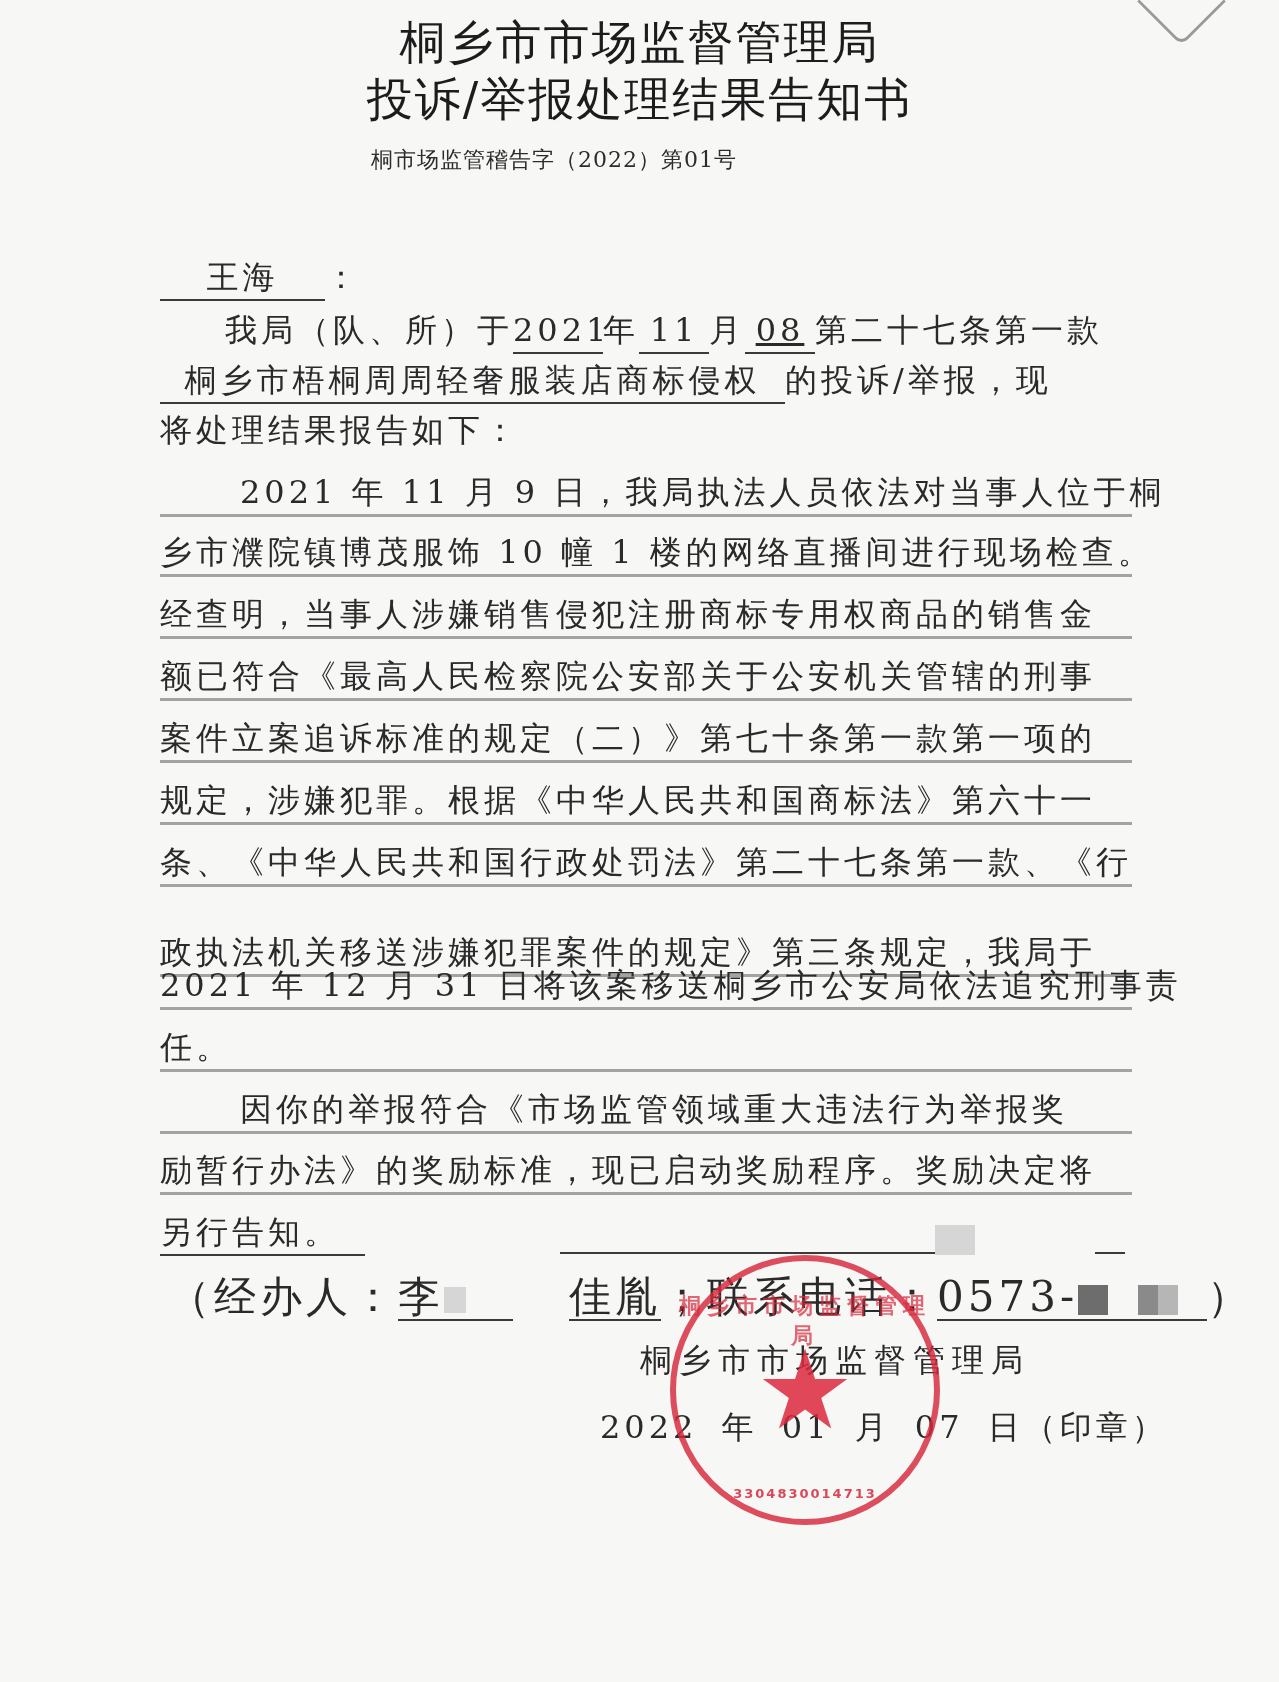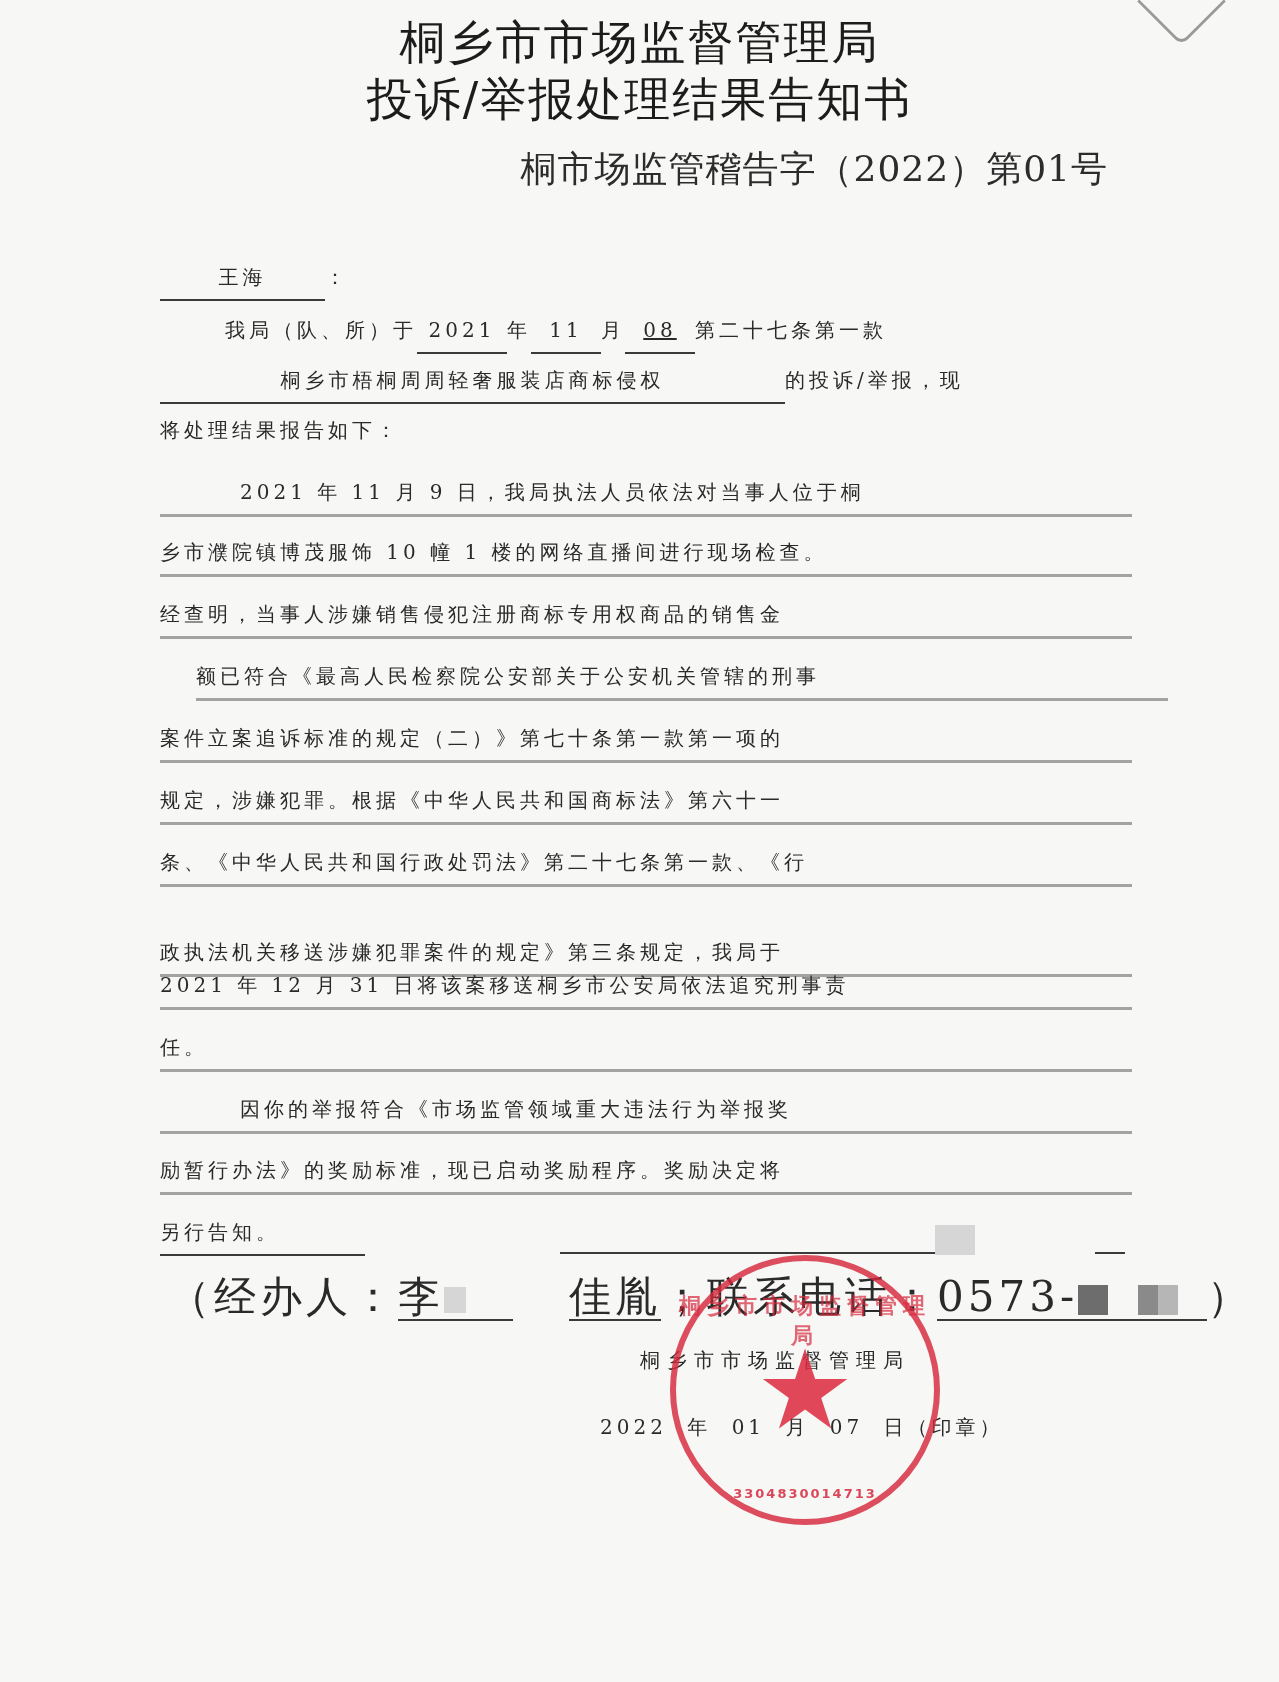--- a/index.html
+++ b/index.html
@@ -15,25 +15,25 @@
     border-bottom-right-radius:10px; transform:rotate(45deg);
   }
   .title1, .title2 {
     position:absolute; left:0; width:1279px; text-align:center;
     font-family:"DejaVu Sans","Liberation Sans",sans-serif;
     font-size:46px; color:#1c1c1c; letter-spacing:2px;
   }
   .title1 { top:12px; }
   .title2 { top:53px;margin-top:16px; }
   .docno {
-    position:absolute; left:0; width:1108px; text-align:right; top:145px;
-    font-size:36px; color:#2c2c2c; letter-spacing:1px;
+    position:absolute; left:0; width:1108px; text-align:center; top:145px;
+    font-size:22px; color:#2c2c2c; letter-spacing:1px;
   }
   .line {
-    position:absolute; left:160px; font-size:20px; letter-spacing:4px;
+    position:absolute; left:160px; font-size:32px; letter-spacing:4px;
     white-space:nowrap; height:44px; line-height:44px;
   }
   .full-ul { width:972px; border-bottom:3px solid #a3a3a3; }
   .blank-ul { display:inline-block; border-bottom:2px solid #3a3a3a; text-align:center; }
   .redact { display:inline-block; background:#d0d0d0; opacity:.85; vertical-align:middle; }
   .redact.dark { background:#555; }
   .stamp {
     position:absolute; left:670px; top:1255px; width:270px; height:270px;
     border:6px solid rgba(214,40,60,0.82); border-radius:50%;
     box-sizing:border-box;
@@ -70,21 +70,21 @@
   <span>我局（队、所）于</span><span class="blank-ul" style="width:90px;">2021</span><span>年</span><span class="blank-ul" style="width:70px;">11</span><span>月</span><span class="blank-ul" style="width:70px;text-decoration:underline;">08</span><span>第二十七条第一款</span>
 </div>
 <div class="line" style="top:358px;">
   <span class="blank-ul" style="width:625px;">桐乡市梧桐周周轻奢服装店商标侵权</span><span>的投诉/举报，现</span>
 </div>
 <div class="line" style="top:408px;">将处理结果报告如下：</div>
 
 <div class="line full-ul" style="top:470px; text-indent:80px;">2021 年 11 月 9 日，我局执法人员依法对当事人位于桐</div>
 <div class="line full-ul" style="top:530px;">乡市濮院镇博茂服饰 10 幢 1 楼的网络直播间进行现场检查。</div>
 <div class="line full-ul" style="top:592px;">经查明，当事人涉嫌销售侵犯注册商标专用权商品的销售金</div>
-<div class="line full-ul" style="top:654px;margin-left:36px;">额已符合《最高人民检察院公安部关于公安机关管辖的刑事</div>
+<div class="line full-ul" style="top:654px;">额已符合《最高人民检察院公安部关于公安机关管辖的刑事</div>
 <div class="line full-ul" style="top:716px;">案件立案追诉标准的规定（二）》第七十条第一款第一项的</div>
 <div class="line full-ul" style="top:778px;">规定，涉嫌犯罪。根据《中华人民共和国商标法》第六十一</div>
 <div class="line full-ul" style="top:840px;">条、《中华人民共和国行政处罚法》第二十七条第一款、《行</div>
 <div class="line full-ul" style="top:902px;margin-top:28px;">政执法机关移送涉嫌犯罪案件的规定》第三条规定，我局于</div>
 <div class="line full-ul" style="top:963px;">2021 年 12 月 31 日将该案移送桐乡市公安局依法追究刑事责</div>
 <div class="line full-ul" style="top:1025px;">任。</div>
 
 <div class="line full-ul" style="top:1087px; text-indent:80px;">因你的举报符合《市场监管领域重大违法行为举报奖</div>
 <div class="line full-ul" style="top:1148px;">励暂行办法》的奖励标准，现已启动奖励程序。奖励决定将</div>
 <div class="line" style="top:1210px;">

